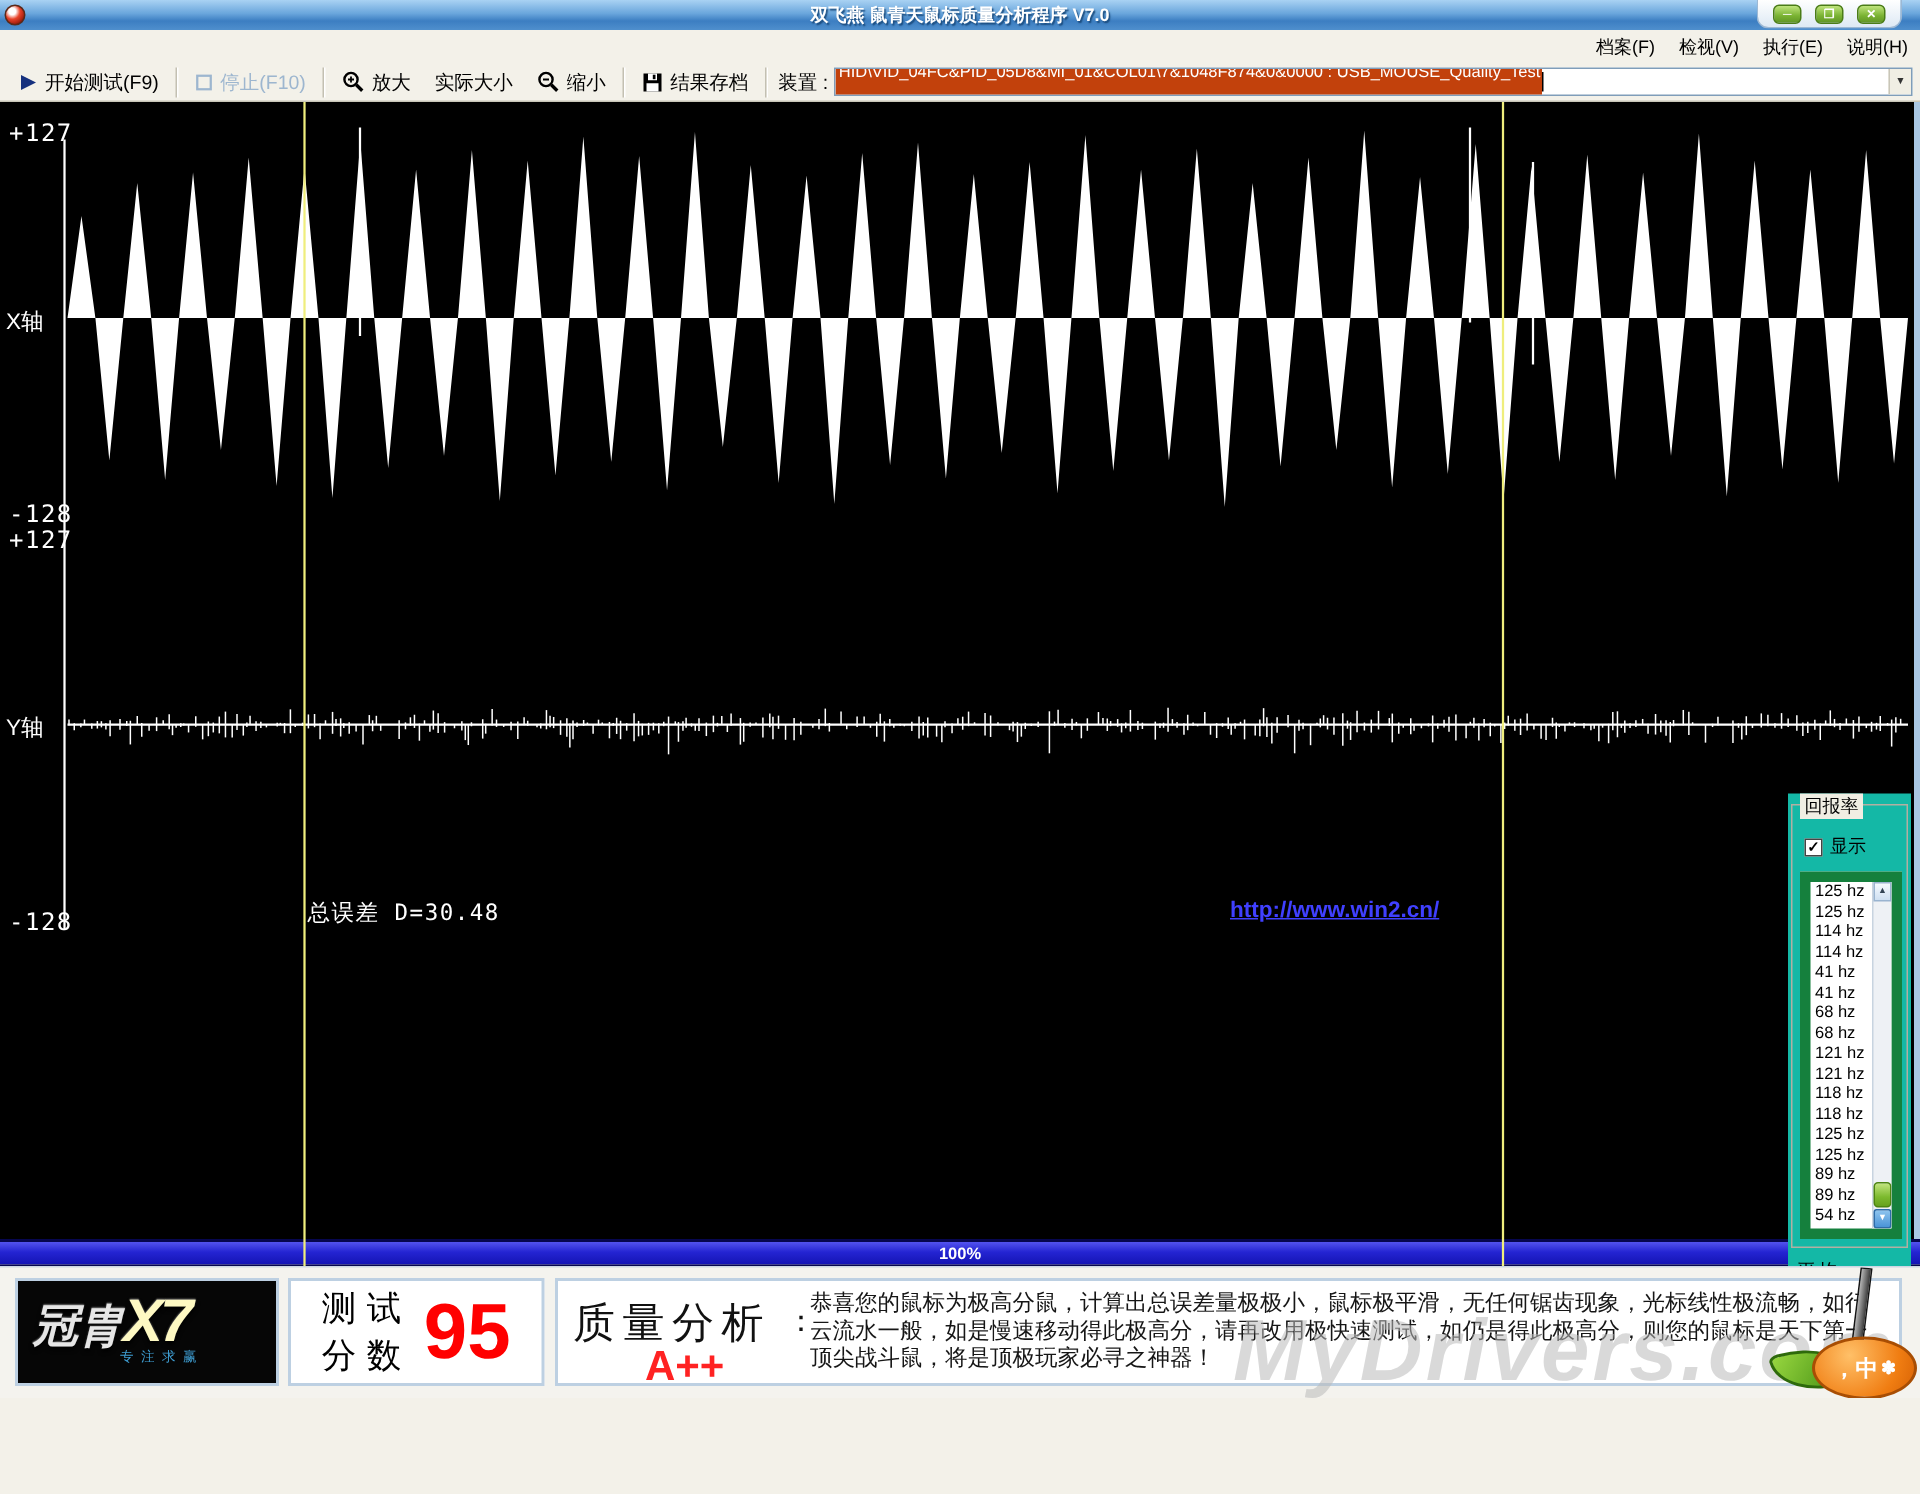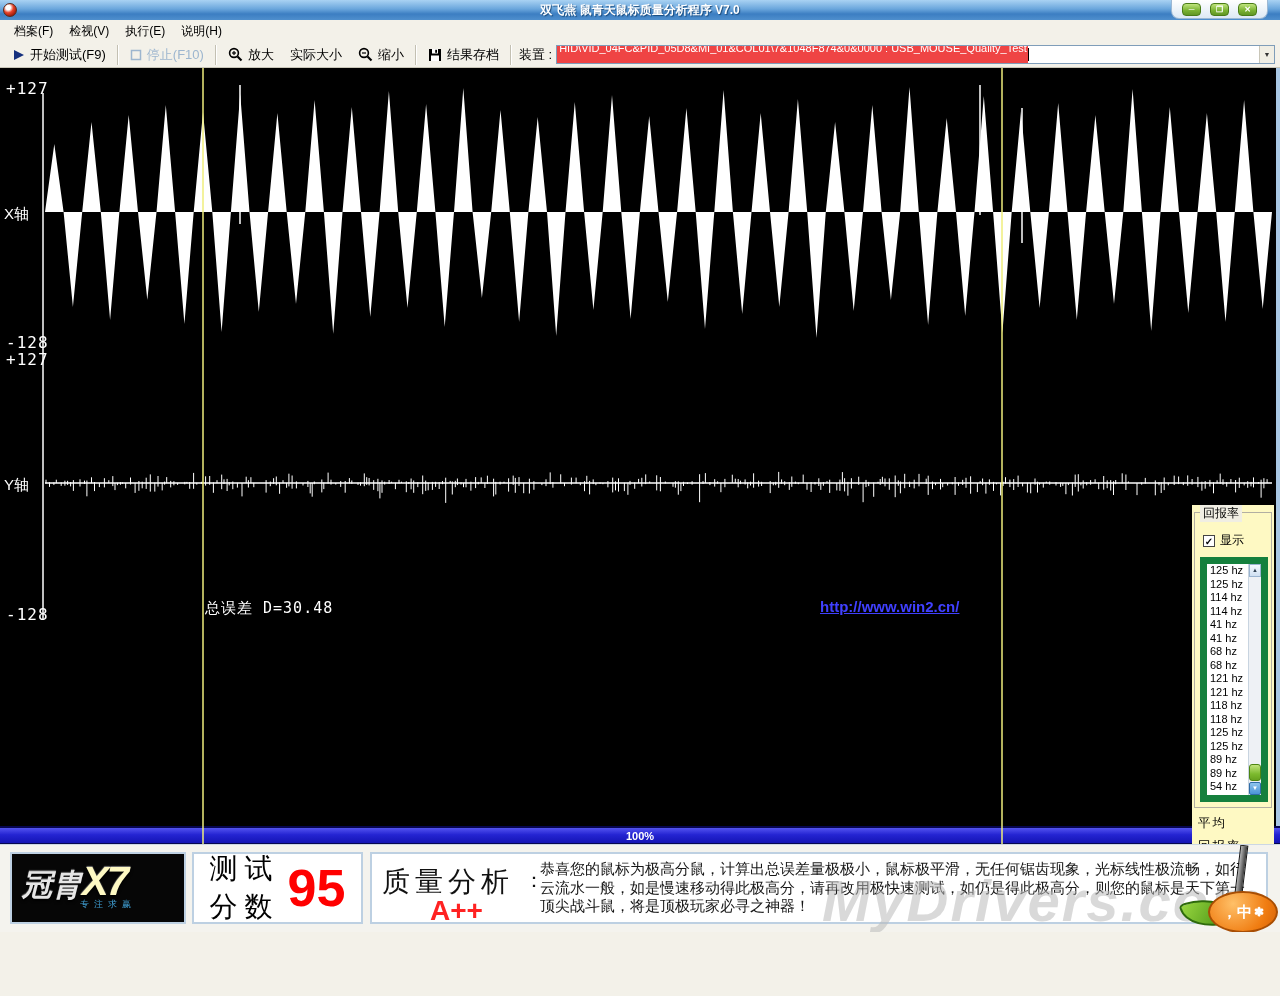--- a/index.html
+++ b/index.html
@@ -35,40 +35,40 @@
   .wbtn {
     width:19px; height:13px; border-radius:4px;
     background:linear-gradient(#bfe47c,#79b232 60%,#619626);
     border:1px solid #4a7c17; color:#fff; font-size:8px; line-height:11px;
     text-align:center; font-weight:bold; cursor:default;
   }
 
   
   .menubar {
     height:22px; background:#f3f1e9; display:flex; align-items:center;
-    padding-left:6px; font-size:12px; color:#000;
+    padding-left:6px; font-size:12px; color:#000;justify-content:flex-end;
   }
   .menu-item { padding:3px 8px; }
 
   
   .toolbar {
     height:26px; background:#f3f1e9; display:flex; align-items:center;
     font-size:13px; color:#000; padding-left:5px; border-bottom:1px solid #c9c6b8;
   }
   .tbtn { display:flex; align-items:center; gap:5px; padding:2px 8px; white-space:nowrap; }
   .tbtn .ticon { display:flex; align-items:center; }
   .tbtn.disabled { color:#9db6cf; }
   .sep { width:2px; height:20px; border-left:1px solid #c3c0b2; border-right:1px solid #ffffff; margin:0 3px; }
   .device-label { margin:0 4px 0 4px; white-space:nowrap; }
   .combo {
     flex:1; height:19px; background:#fff; border:1px solid #7f9db9;
     display:flex; align-items:center; margin-right:5px; position:relative; overflow:hidden;
   }
   .combo-sel {
-    background:#ef4444; color:#fff; font-size:11px; padding:2px 1px 16px 2px; white-space:nowrap;
+    background:#c2410c; color:#fff; font-size:11px; padding:2px 1px 16px 2px; white-space:nowrap;
   }
   .caret { width:1px; height:13px; background:#000; }
   .combo-arrow {
     position:absolute; right:0; top:0; bottom:0; width:15px; background:#f0eee4;
     border-left:1px solid #c9c6b8; display:flex; align-items:center; justify-content:center;
     font-size:7px; color:#333;
   }
 
   
   .plot { position:relative; height:758px; background:#000; border-right:4px solid #a9c7e4; }
@@ -82,22 +82,22 @@
     position:absolute; left:205px; top:599px; color:#fff; font-size:15px;
     font-family:"DejaVu Sans Mono", monospace; letter-spacing:1px;
   }
   .weblink {
     position:absolute; left:820px; top:598px; color:#4040ff; font-size:15px;
     font-weight:bold; text-decoration:underline; cursor:pointer;
   }
 
   
   .report-panel {
-    position:absolute; left:1192px; top:437px; width:82px; height:383px;
-    background:#fef9c3; font-size:11px; color:#000;
+    position:absolute; left:1192px; top:461px; width:82px; height:383px;
+    background:#14b8a6; font-size:11px; color:#000;
   }
   .groupbox { position:absolute; left:2px; top:7px; right:2px; height:296px; border:1px solid #b2afa2; }
   .gb-title { position:absolute; top:-8px; left:5px; background:#f0eee3; padding:0 3px; font-size:12px; }
   .chkrow { position:absolute; left:8px; top:19px; display:flex; align-items:center; gap:5px; font-size:12px; }
   .chkbox {
     width:12px; height:12px; background:#fff; border:1px solid #444;
     font-size:10px; line-height:11px; text-align:center; color:#000; font-weight:bold;
   }
   .rate-list {
     position:absolute; left:5px; top:44px; width:68px; height:245px;
@@ -135,21 +135,21 @@
 
   
   .bottom { position:relative; height:88px; background:#f4f3ee; border-top:1px solid #ccd7e3; overflow:hidden; }
   .bbox { position:absolute; top:7px; height:72px; background:#fff; border:2px solid #bdd0e2; }
   .logo-box { left:10px; width:176px; background:#060606; display:flex; flex-direction:column; justify-content:center; padding-left:10px; }
   .logo-line { font-style:italic; font-weight:bold; color:#e6e6e6; font-size:30px; line-height:30px;
                text-shadow:0 2px 3px #000, 0 -1px 1px #777; white-space:nowrap; }
   .logo-x7 { font-size:40px; color:#fef9c3; letter-spacing:-2px; }
   .tagline { font-size:9px; color:#3f9fd4; letter-spacing:5px; margin:-2px 6px 0 58px; white-space:nowrap; }
   .score-box { left:192px; width:171px; display:flex; align-items:center; justify-content:center; gap:8px; }
-  .score-label { font-size:28px; letter-spacing:7px; line-height:1.35; color:#000; white-space:nowrap; }
+  .score-label { font-size:23px; letter-spacing:7px; line-height:1.35; color:#000; white-space:nowrap; }
   .score-value { font-size:52px; color:#ff0000; font-weight:bold; line-height:1; }
   .ana-box { left:370px; width:898px; }
   .ana-label { position:absolute; left:10px; top:9px; font-size:28px; letter-spacing:5px; color:#111; white-space:nowrap; }
   .ana-colon { position:absolute; left:152px; top:13px; font-size:20px; color:#111; }
   .grade { position:absolute; left:58px; top:41px; font-size:28px; font-weight:bold; color:#ff2222; }
   .ana-lines { position:absolute; left:168px; top:6px; font-size:15px; line-height:18.5px; color:#161616; white-space:nowrap; }
   .watermark {
     position:absolute; left:822px; top:22px; font-size:58px; font-weight:bold; font-style:italic;
     color:rgba(185,185,185,0.55); white-space:nowrap; letter-spacing:2px; pointer-events:none; z-index:4;
   }

